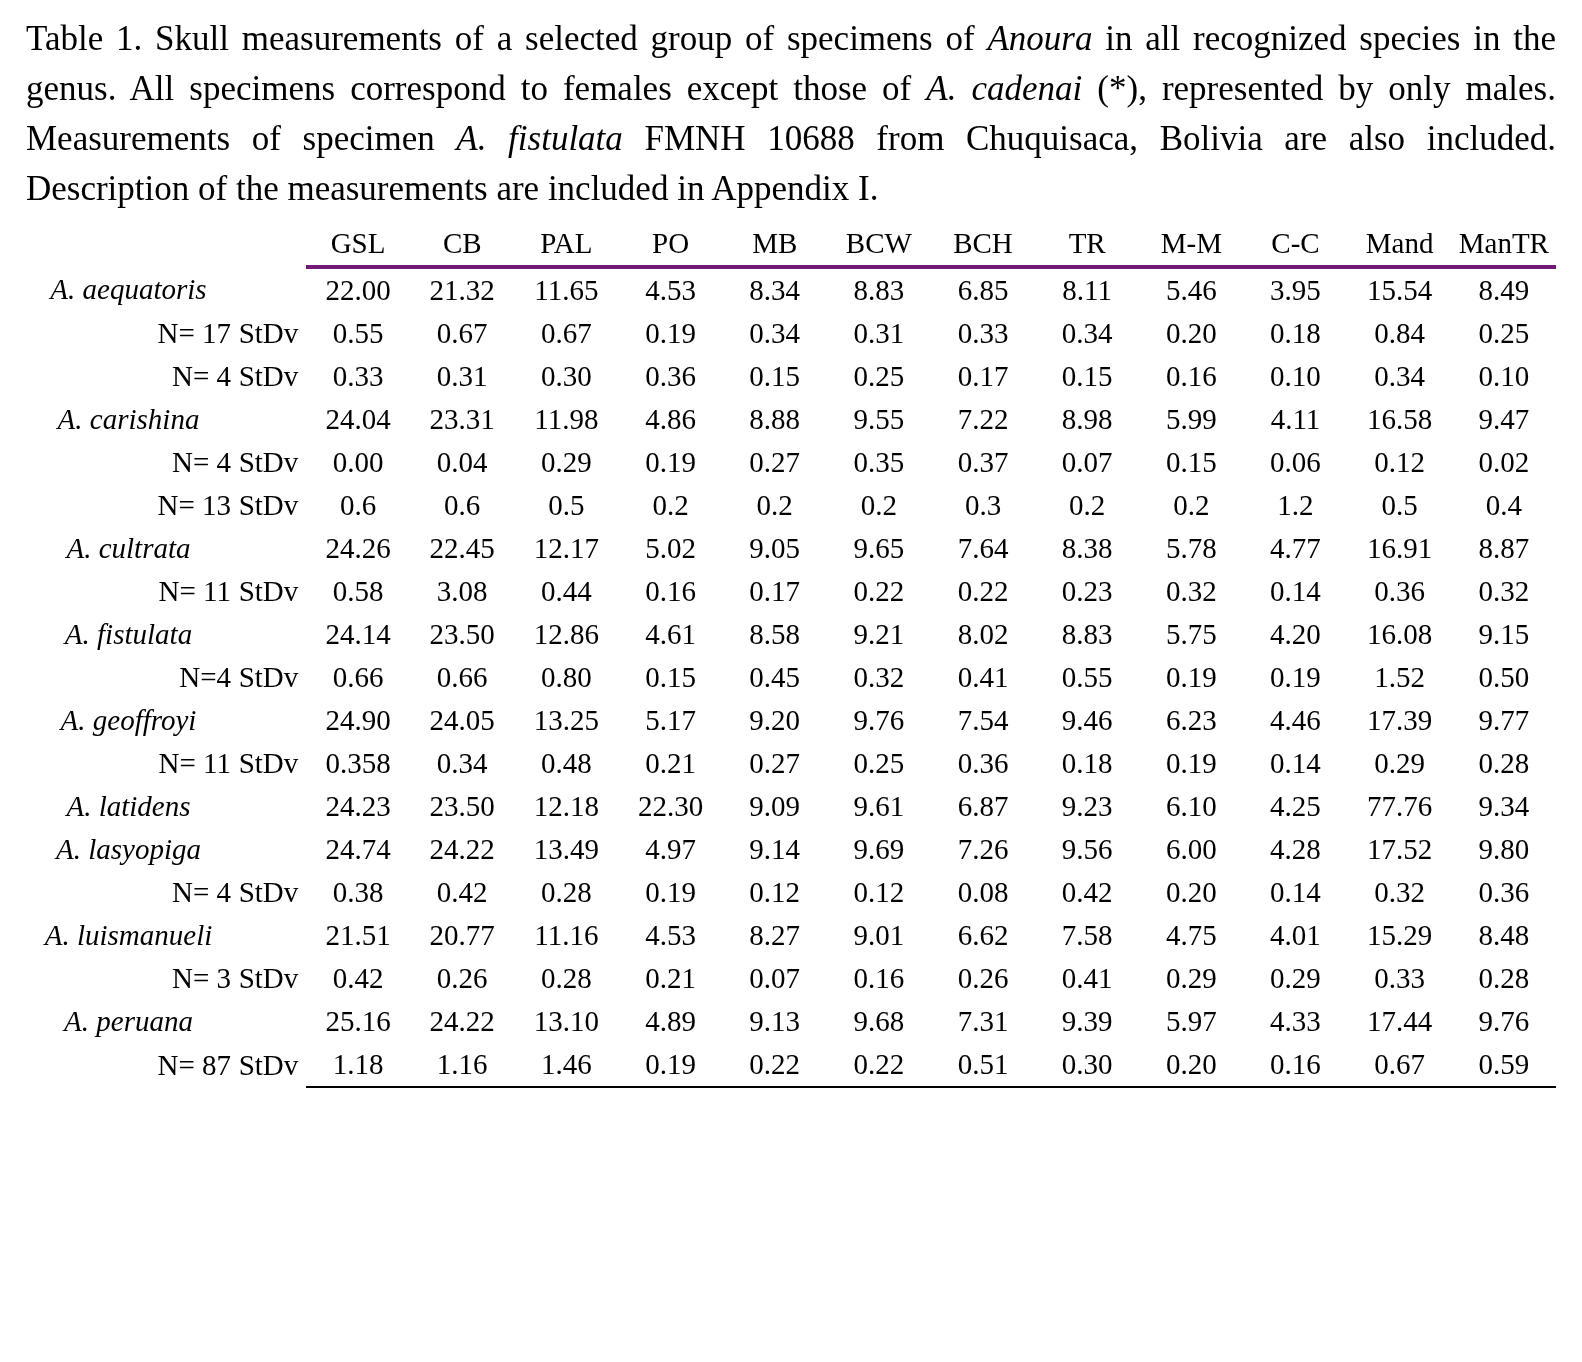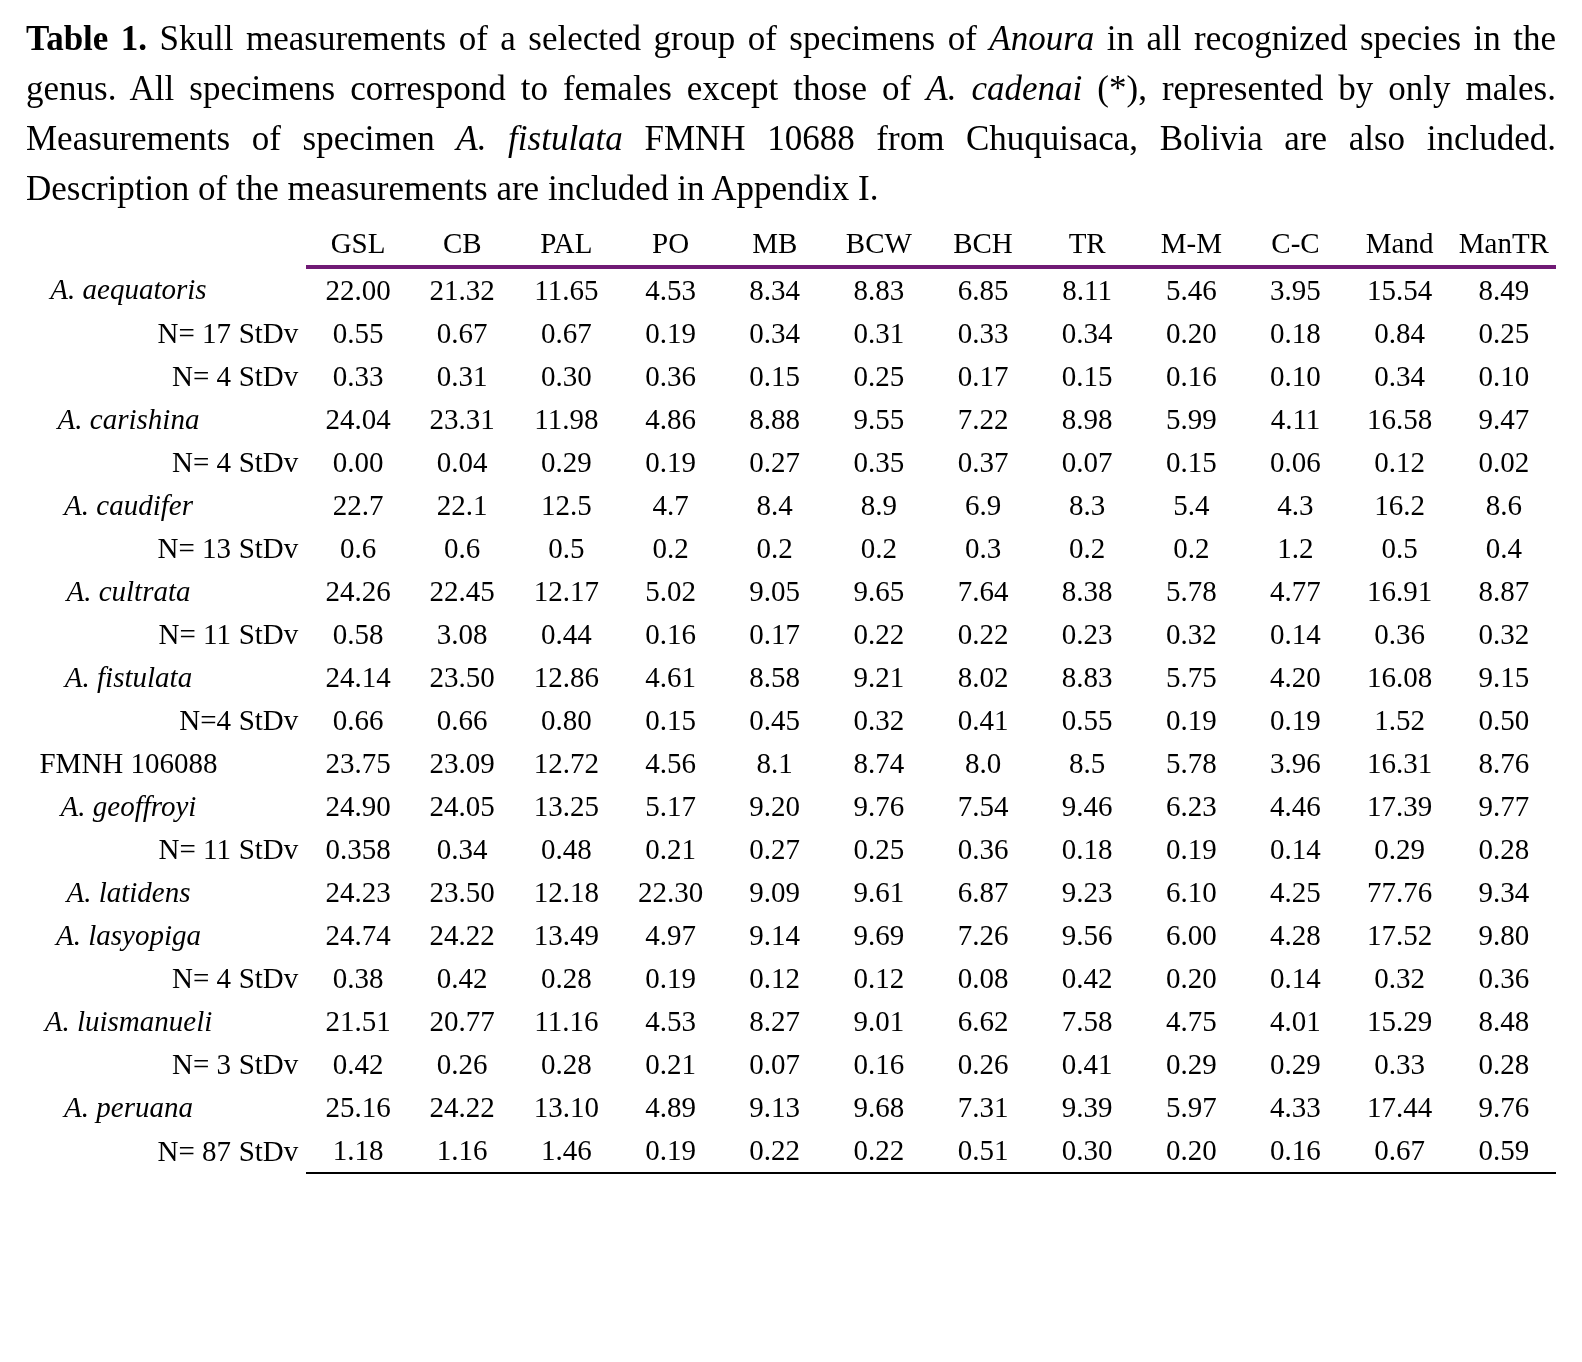--- a/index.html
+++ b/index.html
@@ -5,21 +5,21 @@
   html,body{margin:0;padding:0;background:#ffffff;}
   body{font-family:"Liberation Serif","DejaVu Serif",serif;color:#000000;}
   .page{
     width:1582px;height:1362px;box-sizing:border-box;
     padding:14px 26px 10px 26px;background:#ffffff;overflow:hidden;
   }
   .caption{
     font-size:35px;line-height:1.43;text-align:justify;
     margin:0 0 8px 0;
   }
-  .caption .b{font-weight:bold;}
+  .caption .b{font-weight:normal;}
   .i{font-style:italic;}
   table.meas-table{
     width:100%;border-collapse:collapse;table-layout:fixed;
     font-size:29px;
   }
   table.meas-table th,
   table.meas-table td{
     padding:0;font-weight:normal;height:43px;
     text-align:center;vertical-align:middle;
     white-space:nowrap;overflow:visible;
@@ -144,36 +144,20 @@
           <td class="num">0.27</td>
           <td class="num">0.35</td>
           <td class="num">0.37</td>
           <td class="num">0.07</td>
           <td class="num">0.15</td>
           <td class="num">0.06</td>
           <td class="num">0.12</td>
           <td class="num">0.02</td>
         </tr>
         <tr>
-          <td class="lbl i">A. caudifer</td>
-          <td></td>
-          <td class="num">22.7</td>
-          <td class="num">22.1</td>
-          <td class="num">12.5</td>
-          <td class="num">4.7</td>
-          <td class="num">8.4</td>
-          <td class="num">8.9</td>
-          <td class="num">6.9</td>
-          <td class="num">8.3</td>
-          <td class="num">5.4</td>
-          <td class="num">4.3</td>
-          <td class="num">16.2</td>
-          <td class="num">8.6</td>
-        </tr>
-        <tr>
           <td class="lbl c">N= 13</td>
           <td>StDv</td>
           <td class="num">0.6</td>
           <td class="num">0.6</td>
           <td class="num">0.5</td>
           <td class="num">0.2</td>
           <td class="num">0.2</td>
           <td class="num">0.2</td>
           <td class="num">0.3</td>
           <td class="num">0.2</td>
@@ -240,36 +224,20 @@
           <td class="num">0.45</td>
           <td class="num">0.32</td>
           <td class="num">0.41</td>
           <td class="num">0.55</td>
           <td class="num">0.19</td>
           <td class="num">0.19</td>
           <td class="num">1.52</td>
           <td class="num">0.50</td>
         </tr>
         <tr>
-          <td class="lbl">FMNH 106088</td>
-          <td></td>
-          <td class="num">23.75</td>
-          <td class="num">23.09</td>
-          <td class="num">12.72</td>
-          <td class="num">4.56</td>
-          <td class="num">8.1</td>
-          <td class="num">8.74</td>
-          <td class="num">8.0</td>
-          <td class="num">8.5</td>
-          <td class="num">5.78</td>
-          <td class="num">3.96</td>
-          <td class="num">16.31</td>
-          <td class="num">8.76</td>
-        </tr>
-        <tr>
           <td class="lbl i">A. geoffroyi</td>
           <td></td>
           <td class="num">24.90</td>
           <td class="num">24.05</td>
           <td class="num">13.25</td>
           <td class="num">5.17</td>
           <td class="num">9.20</td>
           <td class="num">9.76</td>
           <td class="num">7.54</td>
           <td class="num">9.46</td>

